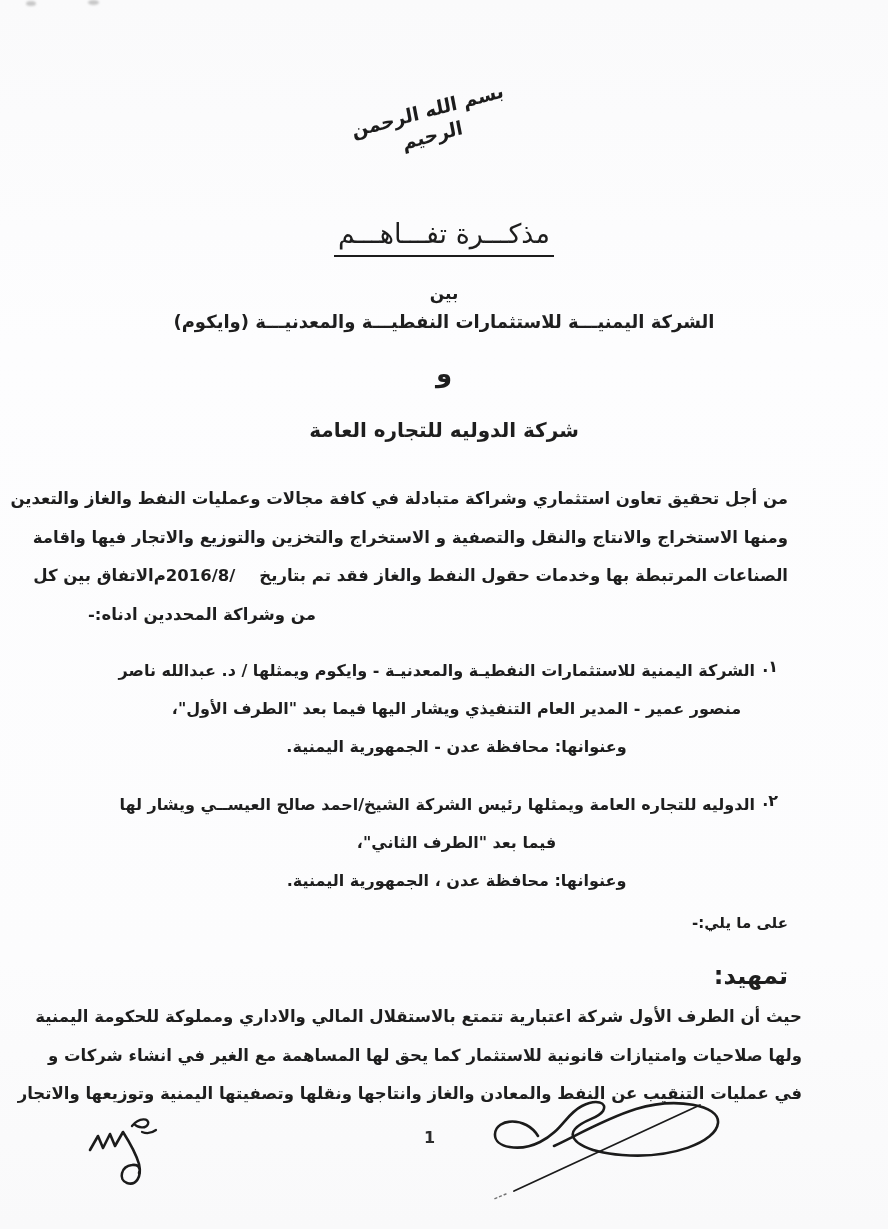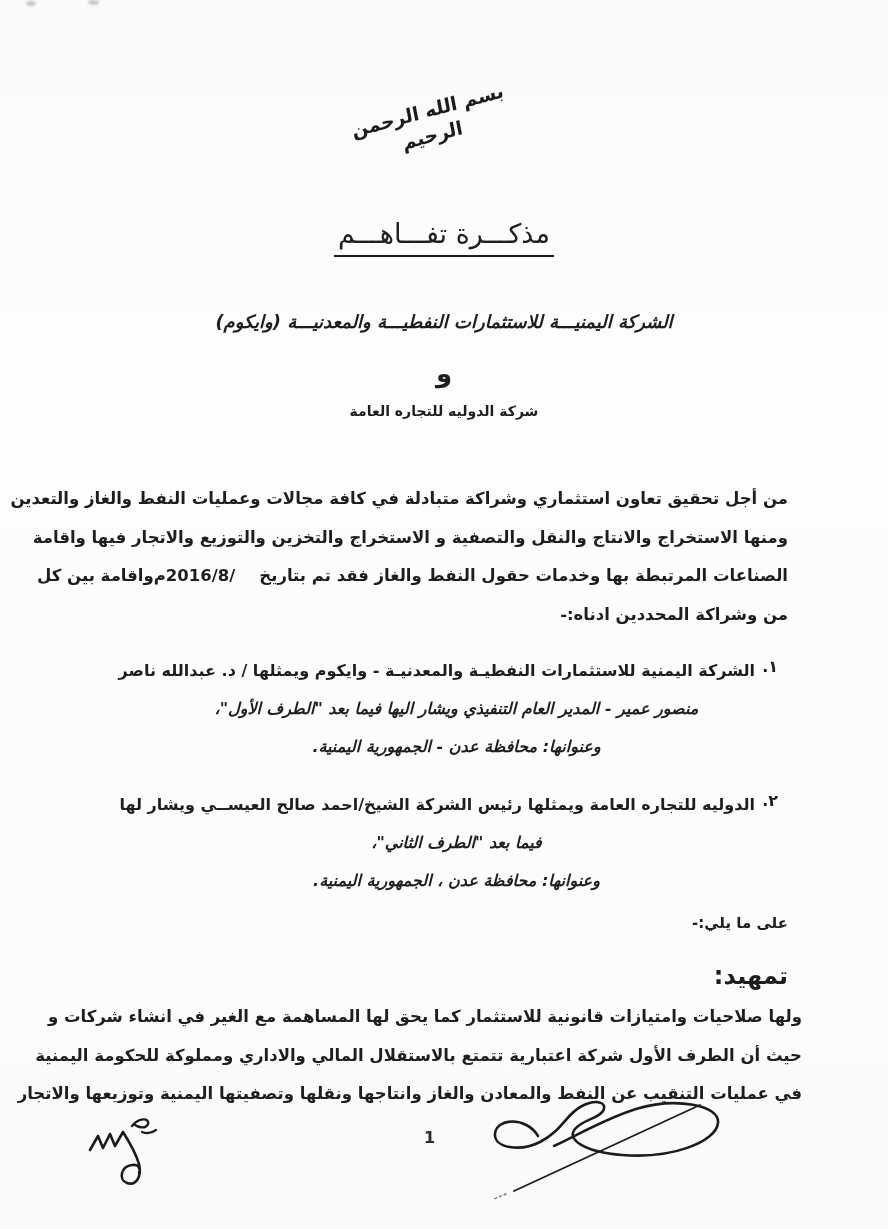--- a/index.html
+++ b/index.html
@@ -17,34 +17,34 @@
     position:absolute; left:350px; top:98px; width:160px;
     text-align:center; font-size:19px; line-height:1.3;
     transform:rotate(-15deg) skewX(-4deg); color:#1c1c1c;
   }
 
   .title { position:absolute; top:218px; left:0; right:0; margin:0; text-align:center; font-size:27px; font-weight:400; }
   .title .u { border-bottom:2.5px solid #1c1c1c; padding:0 4px 6px; }
 
   .centered { position:absolute; left:0; right:0; text-align:center; direction:rtl; }
   .between   { top:283px; font-size:17px; }
-  .party1    { top:311px; font-size:18px;font-style:italic; }
+  .party1    { top:311px; font-size:18px; }
   .conj      { top:358px; font-size:26px; }
-  .party2    { top:403px; font-size:14px; }
+  .party2    { top:418px; font-size:20px; }
 
-  .intro { position:absolute; top:481px; right:100px; left:88px; direction:rtl; text-align:right; font-size:16.5px; }
+  .intro { position:absolute; top:481px; right:100px; left:88px; direction:rtl; text-align:left; font-size:16.5px; }
   .intro .ln { height:38.5px; line-height:36px; white-space:nowrap; }
   .gap  { display:inline-block; width:24px; }
   .date { direction:ltr; unicode-bidi:bidi-override; display:inline-block; }
 
   .party-item { position:absolute; right:110px; left:158px; direction:rtl; font-size:16px; }
   .party-item .num { position:absolute; right:0; top:4px; }
   .party-item .pl  { margin-right:23px; height:38px; line-height:36px; white-space:nowrap; }
   .pl.l1 { text-align:right; }
-  .pl.lc { text-align:center;font-style:italic; }
+  .pl.lc { text-align:center; }
   .p1 { top:653px; }
   .p2 { top:787px; }
 
   .following  { position:absolute; top:914px; right:100px; direction:rtl; font-size:15px; }
   .preamble-h { position:absolute; top:962px; right:100px; direction:rtl; font-size:24px; }
   .preamble   { position:absolute; top:999px; right:86px; left:76px; direction:rtl; text-align:right; font-size:16.5px; }
   .preamble .ln { height:38.5px; line-height:36px; white-space:nowrap; }
 
   .pagenum { position:absolute; top:1128px; left:424px; font-size:16px; color:#2c2c2c; }
 
@@ -58,28 +58,29 @@
 
 <div class="sheet">
 
   <div class="smudge s1"></div>
   <div class="smudge s2"></div>
 
   <div class="bismillah">بسم الله الرحمن الرحيم</div>
 
   <h1 class="title"><span class="u">مذكـــرة تفـــاهـــم</span></h1>
 
+  <div class="centered between">بين</div>
   <div class="centered party1">الشركة اليمنيـــة للاستثمارات النفطيـــة والمعدنيـــة (وايكوم)</div>
   <div class="centered conj">و</div>
   <div class="centered party2">شركة الدوليه للتجاره العامة</div>
 
   <div class="intro">
     <div class="ln">من أجل تحقيق تعاون استثماري وشراكة متبادلة في كافة مجالات وعمليات النفط والغاز والتعدين</div>
     <div class="ln">ومنها الاستخراج والانتاج والنقل والتصفية و الاستخراج والتخزين والتوزيع والاتجار فيها واقامة</div>
-    <div class="ln"><span>الصناعات المرتبطة بها وخدمات حقول النفط والغاز فقد تم بتاريخ</span><span class="gap"></span><span class="date">م2016/8/</span><span>واقامة بين كل</span></div>
+    <div class="ln"><span>الصناعات المرتبطة بها وخدمات حقول النفط والغاز فقد تم بتاريخ</span><span class="gap"></span><span class="date">م2016/8/</span><span>الاتفاق بين كل</span></div>
     <div class="ln">من وشراكة المحددين ادناه:-</div>
   </div>
 
   <div class="party-item p1">
     <span class="num">١.</span>
     <div class="pl l1">الشركة اليمنية للاستثمارات النفطيـة والمعدنيـة - وايكوم ويمثلها / د. عبدالله ناصر</div>
     <div class="pl lc">منصور عمير - المدير العام التنفيذي ويشار اليها فيما بعد "الطرف الأول"،</div>
     <div class="pl lc">وعنوانها: محافظة عدن - الجمهورية اليمنية.</div>
   </div>
 
@@ -87,22 +88,22 @@
     <span class="num">٢.</span>
     <div class="pl l1">الدوليه للتجاره العامة ويمثلها رئيس الشركة الشيخ/احمد صالح العيســي ويشار لها</div>
     <div class="pl lc">فيما بعد "الطرف الثاني"،</div>
     <div class="pl lc">وعنوانها: محافظة عدن ، الجمهورية اليمنية.</div>
   </div>
 
   <div class="following">على ما يلي:-</div>
   <div class="preamble-h">تمهيد:</div>
 
   <div class="preamble">
+    <div class="ln">حيث أن الطرف الأول شركة اعتبارية تتمتع بالاستقلال المالي والاداري ومملوكة للحكومة اليمنية</div>
     <div class="ln">ولها صلاحيات وامتيازات قانونية للاستثمار كما يحق لها المساهمة مع الغير في انشاء شركات و</div>
-    <div class="ln">حيث أن الطرف الأول شركة اعتبارية تتمتع بالاستقلال المالي والاداري ومملوكة للحكومة اليمنية</div>
     <div class="ln">في عمليات التنقيب عن النفط والمعادن والغاز وانتاجها ونقلها وتصفيتها اليمنية وتوزيعها والاتجار</div>
   </div>
 
   <div class="pagenum">1</div>
 
   <svg class="sig sig-left" width="82" height="85" viewBox="0 0 82 85">
     <path d="M8,40 L16,26 L21,38 L28,24 L33,36 L41,22 C48,33 54,44 57,54 C60,67 54,76 45,73 C36,70 39,56 50,55 C56,54 59,58 57,63" stroke-width="2.6"></path>
     <path d="M50,16 C57,7 68,8 66,14 C64,19 56,18 52,14" stroke-width="2.4"></path>
     <path d="M60,22 C65,24 70,23 74,20" stroke-width="2.2"></path>
   </svg>

